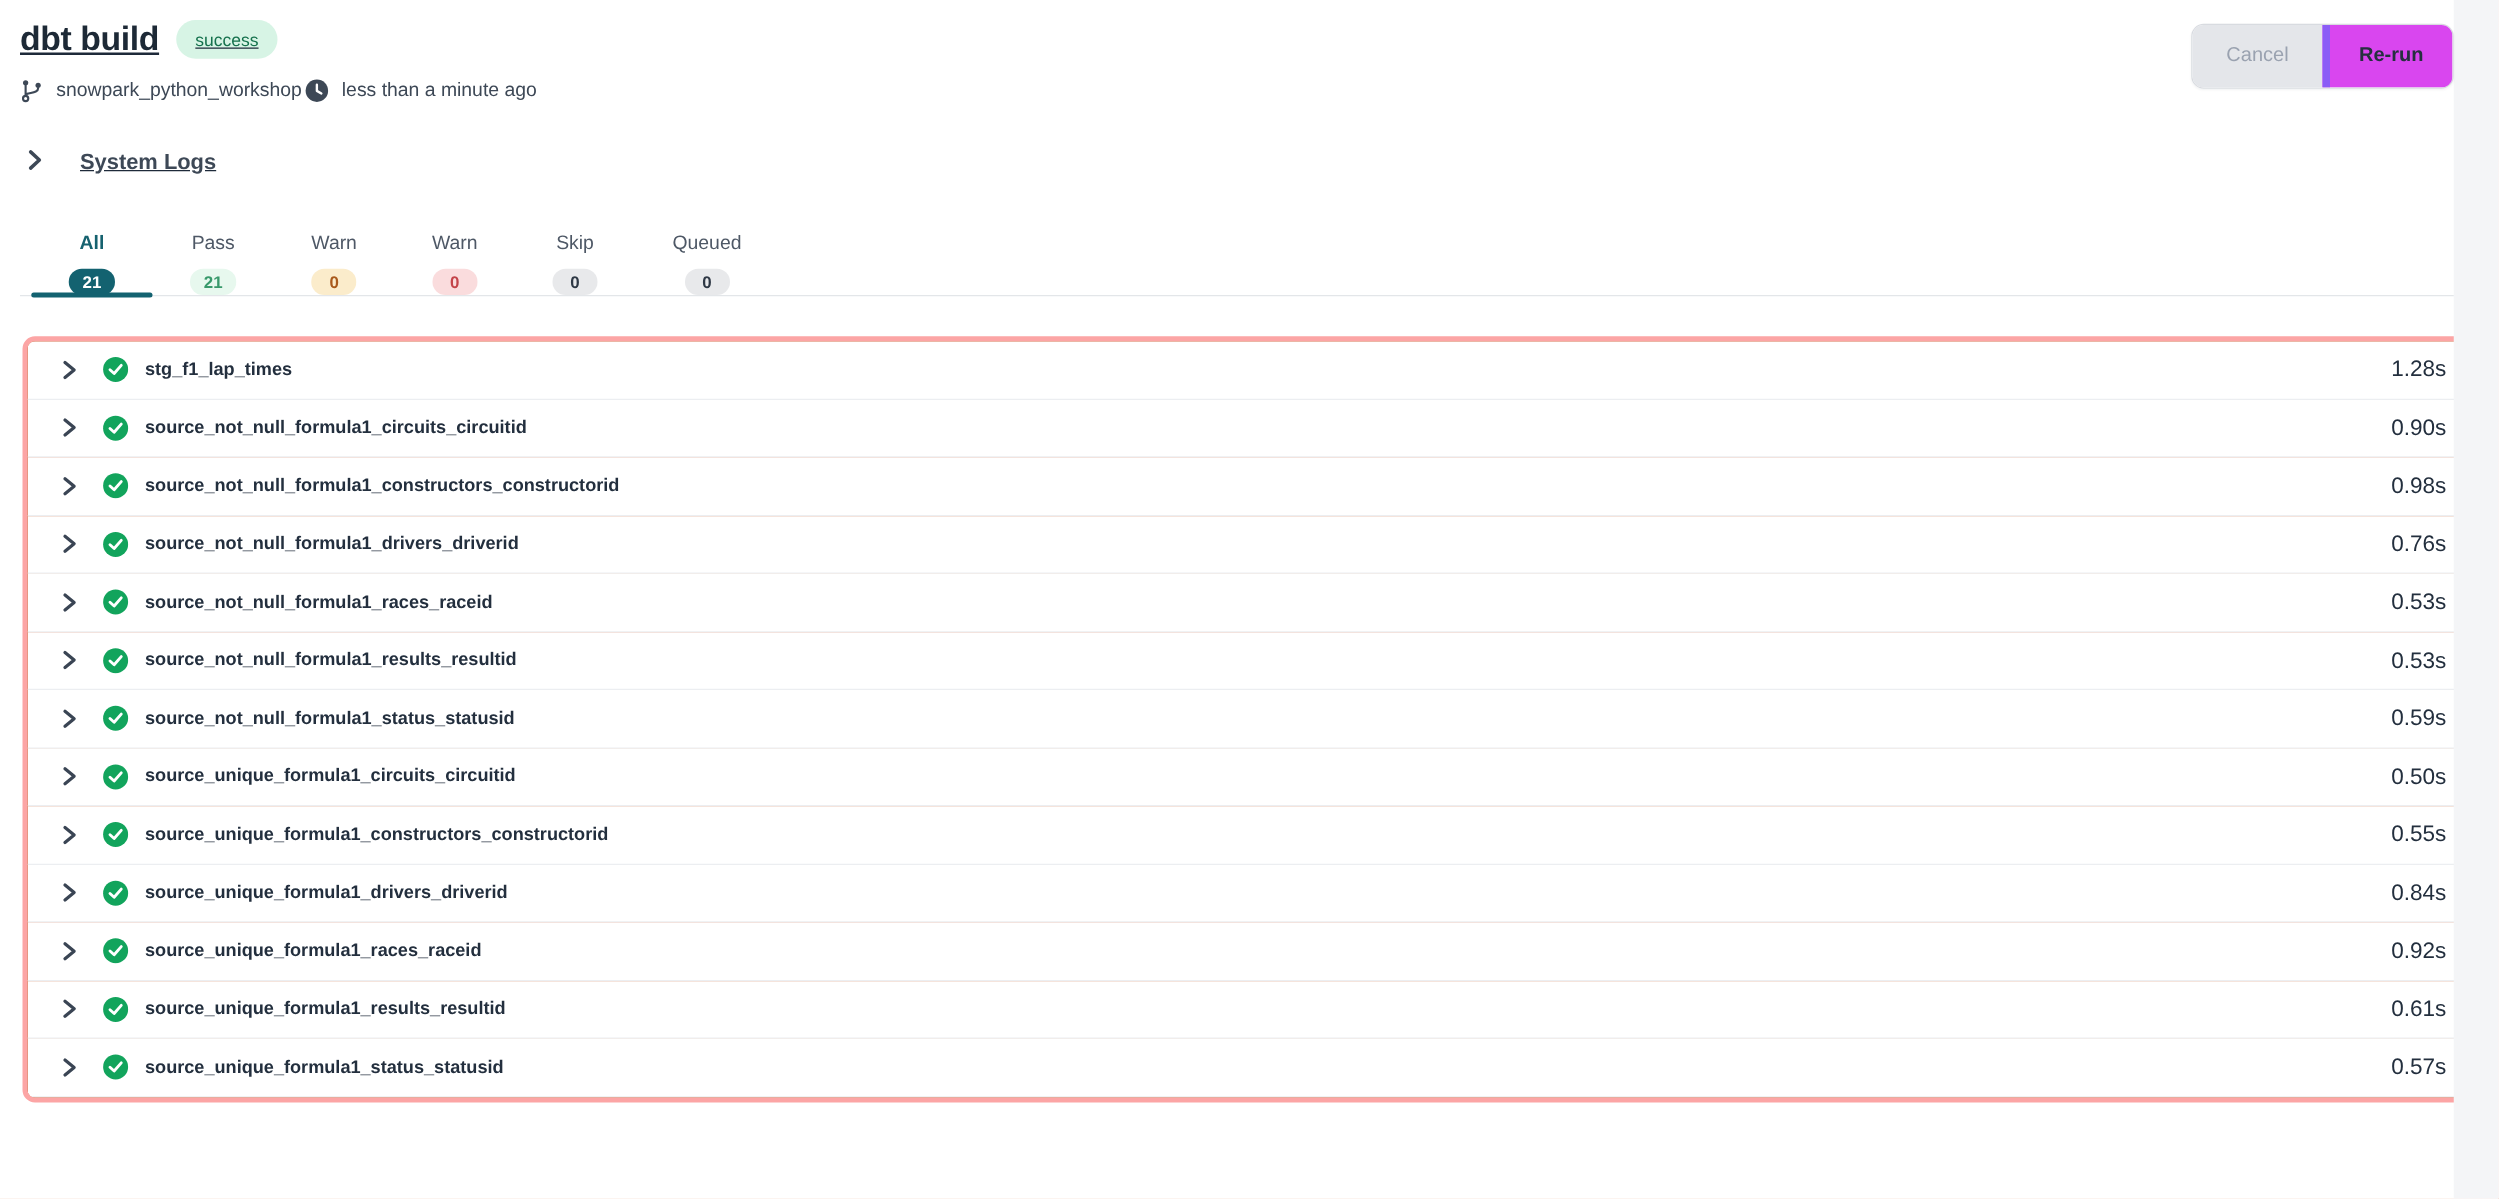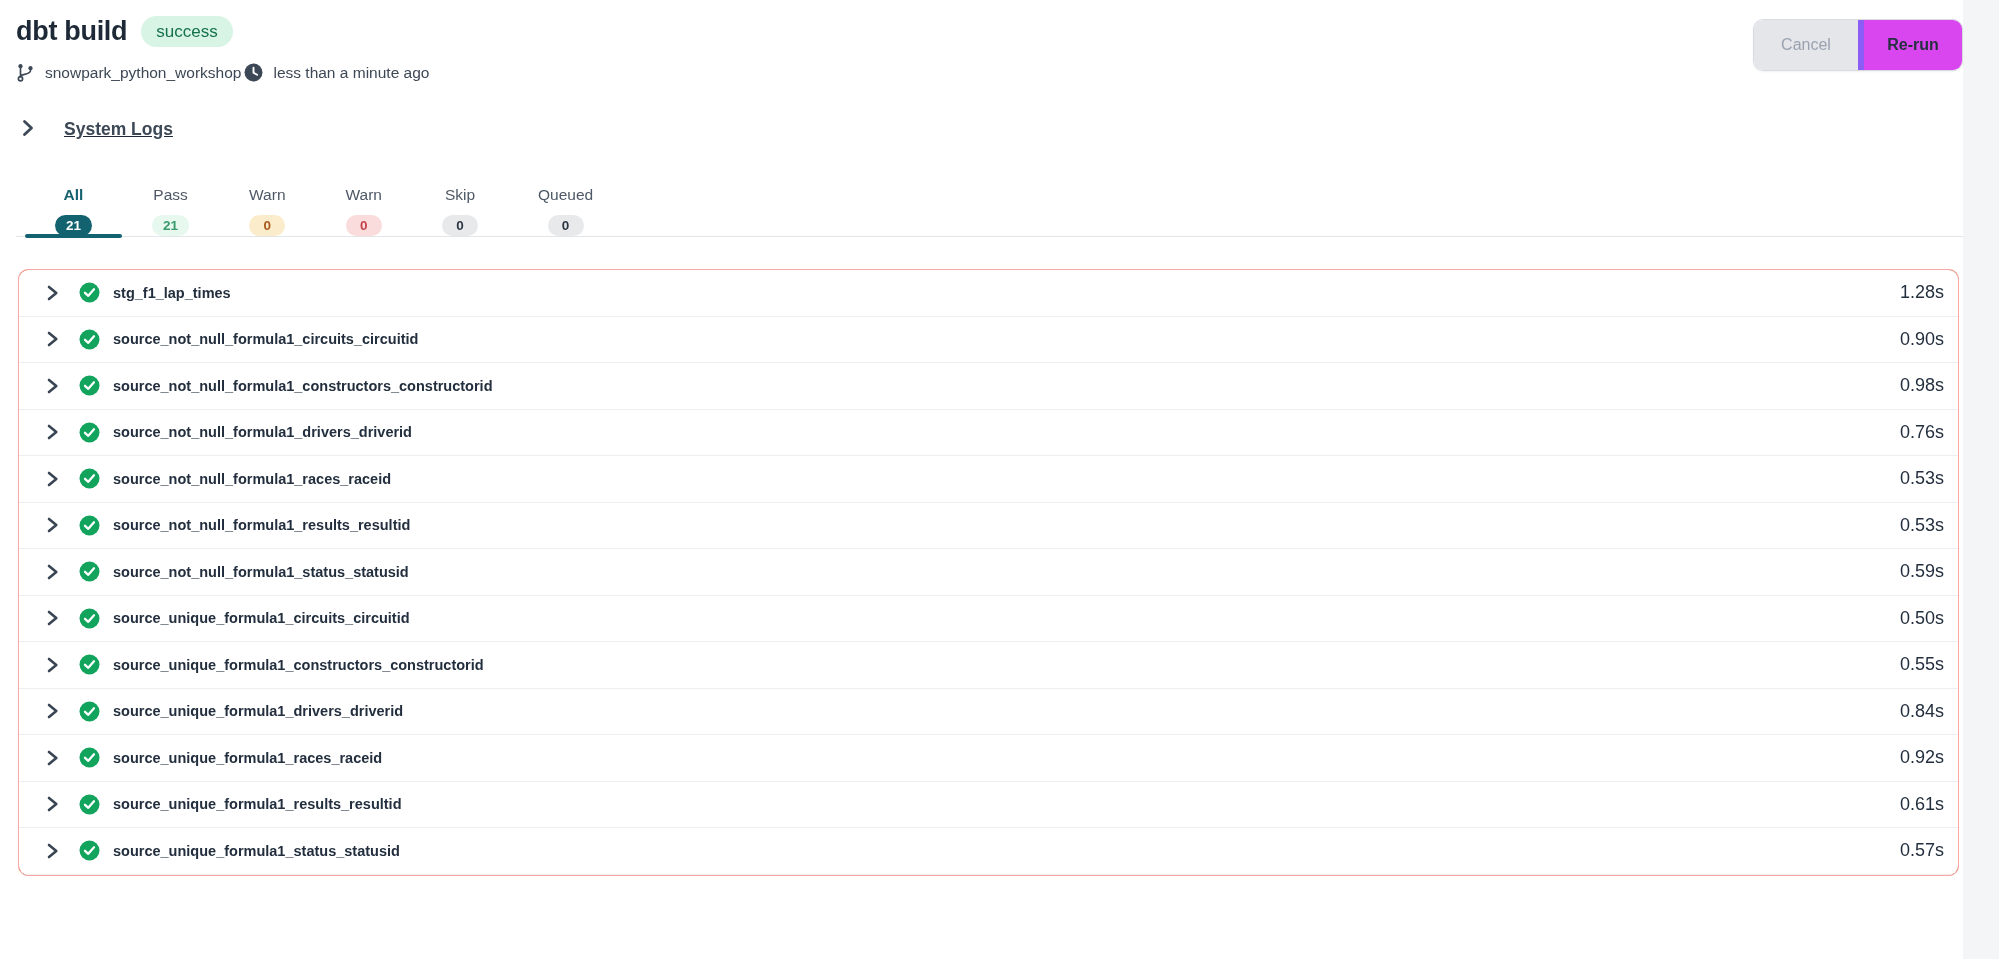--- a/index.html
+++ b/index.html
@@ -4,24 +4,24 @@
 <style>
   * { margin:0; padding:0; box-sizing:border-box; }
   html,body { width:1999px; height:959px; overflow:hidden; background:#ffffff;
     font-family:"Liberation Sans", sans-serif; color:#1e2a3a; }
   .page { position:relative; width:100%; height:100%; }
   .scroll-gutter { position:absolute; top:0; right:0; width:36px; height:959px;
     background:#f4f5f7; }
 
   
   .header { padding:16px 36px 0 16px; position:relative; }
-  .title-row { display:flex; gap:14px; }
+  .title-row { display:flex; gap:14px;text-decoration:underline; }
   .run-title { font-size:27px; font-weight:bold; color:#1d2936; letter-spacing:-0.3px; }
   .status-pill { display:inline-flex; align-items:center; background:#d7f4e5; color:#15714d;
-    font-size:17px; padding:7px 15px; border-radius:17px; line-height:1; }
+    font-size:14px; padding:7px 15px; border-radius:17px; line-height:1; }
   .meta { margin-top:15px; display:flex; gap:3px; }
   .meta-line { display:flex; align-items:center; gap:10px; font-size:15.5px; color:#3d4856; }
   .meta-line svg { flex:0 0 auto; }
 
   .btn-group { position:absolute; top:19px; right:36px; display:flex;
     border:1px solid #d8dbe0; border-radius:10px; overflow:hidden;
     box-shadow:0 1px 2px rgba(20,30,50,0.06); }
   .btn { width:104px; height:50px; display:flex; align-items:center; justify-content:center;
     font-size:16px; font-family:"Liberation Sans", sans-serif; border:none; cursor:pointer; }
   .btn-cancel { background:#e4e6ea; color:#9aa2b0; }
@@ -43,21 +43,21 @@
     display:inline-flex; align-items:center; justify-content:center;
     font-size:13.5px; font-weight:bold; line-height:1; }
   .count-all    { background:#136270; color:#ffffff; }
   .count-pass   { background:#e7f8ee; color:#38996b; }
   .count-warn   { background:#fbeccb; color:#a9591b; }
   .count-error  { background:#fadcdd; color:#c4444a; }
   .count-skip   { background:#e8e9eb; color:#2e3845; }
   .count-queued { background:#e8e9eb; color:#2e3845; }
 
   
-  .results-card { margin:32px 40px 0 18px; border:1px solid #fca5a5; border-radius:10px;
+  .results-card { margin:32px 24px 0 18px; border:4px solid #fca5a5; border-radius:10px;
     background:#c2410c; overflow:hidden; }
   .result-row { display:flex; align-items:center; height:46.5px; padding:0 14px 0 24px;
     border-bottom:1px solid #eceef1; background:#ffffff; }
   .row-chevron { display:flex; align-items:center; justify-content:center;
     width:18px; height:18px; margin-right:18px; cursor:pointer; flex:0 0 auto; }
   .row-status { display:flex; margin-right:13px; flex:0 0 auto; }
   .row-name { font-size:14.5px; font-weight:bold; color:#232f3e; white-space:nowrap; }
   .row-duration { margin-left:auto; font-size:18px; color:#232f3e; }
 </style>
 </head>

